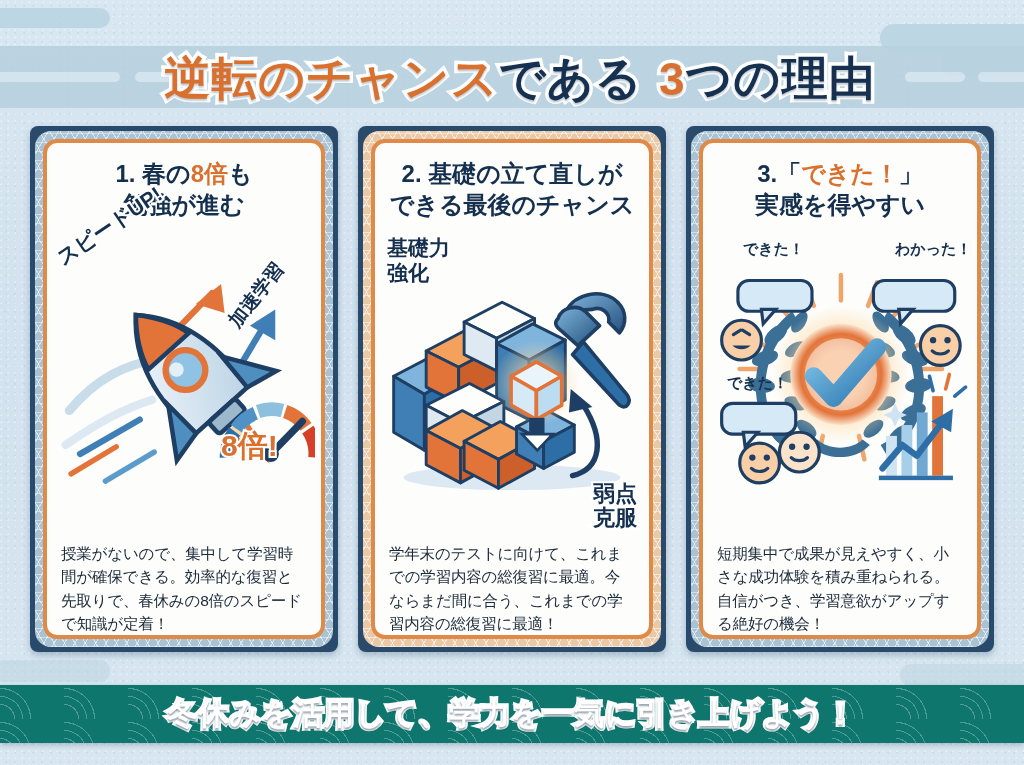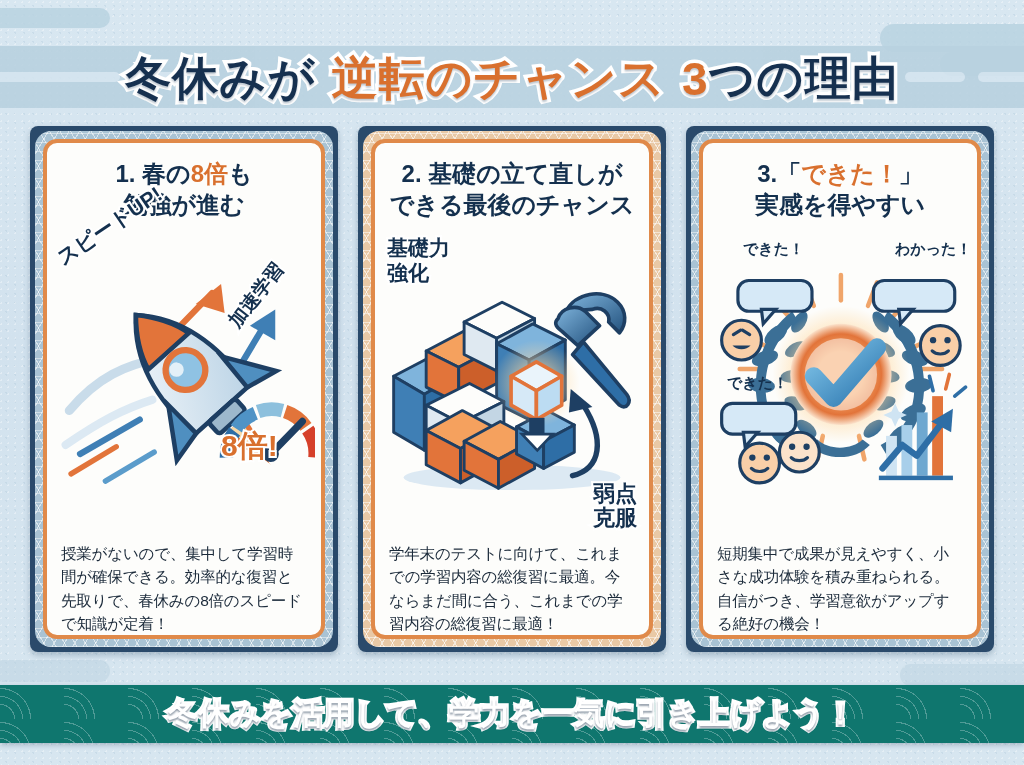--- a/index.html
+++ b/index.html
@@ -130,22 +130,22 @@
 <div class="cloud r" style="left:900px;top:664px;width:190px;height:22px;opacity:.5;"></div>
 
 <div id="title-band">
   <div class="dash" style="left:-10px;width:130px;"></div>
   <div class="dash" style="left:135px;width:42px;"></div>
   <div class="dash" style="left:905px;width:60px;"></div>
   <div class="dash" style="left:978px;width:60px;"></div>
 </div>
 
 <h1 id="page-title">
-  <span>冬休みが</span>
     <span class="hl">逆転のチャンス</span>
+    <span>である</span>
     <span class="hl">3</span>
     <span>つの理由</span>
 </h1>
 
 <div id="cards">
 
   <div class="card">
     <div class="card-pattern"></div>
     <div class="card-inner">
       <div class="card-title">

